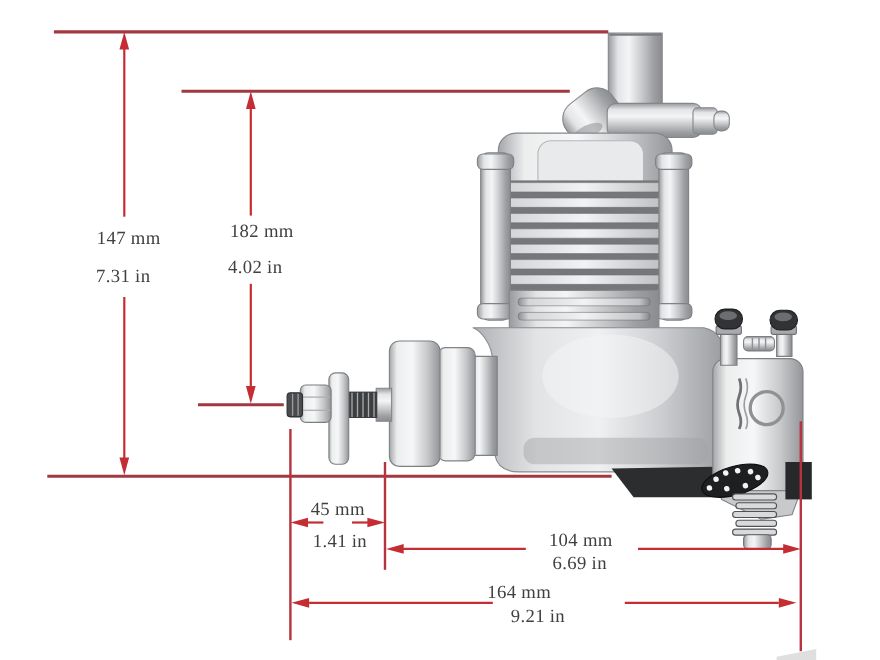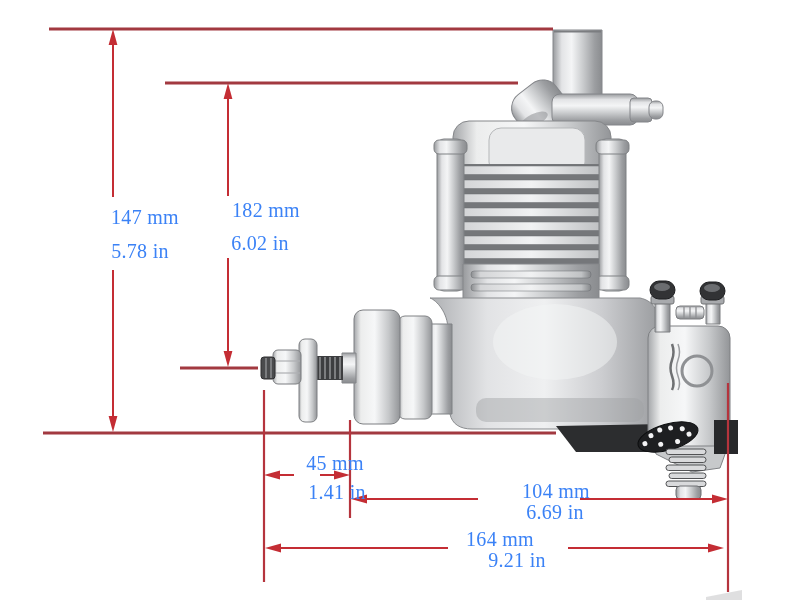--- a/index.html
+++ b/index.html
@@ -1,21 +1,21 @@
 <!DOCTYPE html>
 <html><head>
 <meta charset="utf-8">
 <style>
   html,body{margin:0;padding:0;background:#ffffff;}
   .stage{position:relative;width:800px;height:600px;background:#ffffff;overflow:hidden;
          font-family:"Liberation Serif", serif;}
   .stage svg{position:absolute;left:0;top:0;}
   .dim-label{position:absolute;transform:translate(-50%,-50%);white-space:nowrap;
-             font-family:"Liberation Serif", serif;font-size:20px;color:#3b82f6;
-             letter-spacing:.3px;margin-left:28px;}
+             font-family:"Liberation Serif", serif;font-size:17px;color:#404040;
+             letter-spacing:.3px;}
 </style>
 </head>
 <body>
 
 <div class="stage">
 
   <svg width="800" height="600" viewBox="0 0 800 600">
     <defs>
       <linearGradient id="gv" x1="0" y1="0" x2="1" y2="0">
         <stop offset="0" stop-color="#989a9d"></stop>
@@ -228,24 +228,24 @@
         <polygon points="350,475 334,470.6 334,479.4"></polygon>
         <polygon points="351,499 367,494.6 367,503.4"></polygon>
         <polygon points="728,499 712,494.6 712,503.4"></polygon>
         <polygon points="265,548 281,543.6 281,552.4"></polygon>
         <polygon points="724,548 708,543.6 708,552.4"></polygon>
       </g>
     </g>
   </svg>
 
   <div class="dim-label" style="left:117px;top:217px">147 mm</div>
-  <div class="dim-label" style="left:112px;top:251px">5.78 in</div>
+  <div class="dim-label" style="left:112px;top:251px">7.31 in</div>
 
   <div class="dim-label" style="left:238px;top:210px">182 mm</div>
-  <div class="dim-label" style="left:232px;top:243px">6.02 in</div>
+  <div class="dim-label" style="left:232px;top:243px">4.02 in</div>
 
   <div class="dim-label" style="left:307px;top:463px">45 mm</div>
   <div class="dim-label" style="left:309px;top:492px">1.41 in</div>
 
   <div class="dim-label" style="left:528px;top:491px">104 mm</div>
   <div class="dim-label" style="left:527px;top:512px">6.69 in</div>
 
   <div class="dim-label" style="left:472px;top:539px">164 mm</div>
   <div class="dim-label" style="left:489px;top:560px">9.21 in</div>
 

